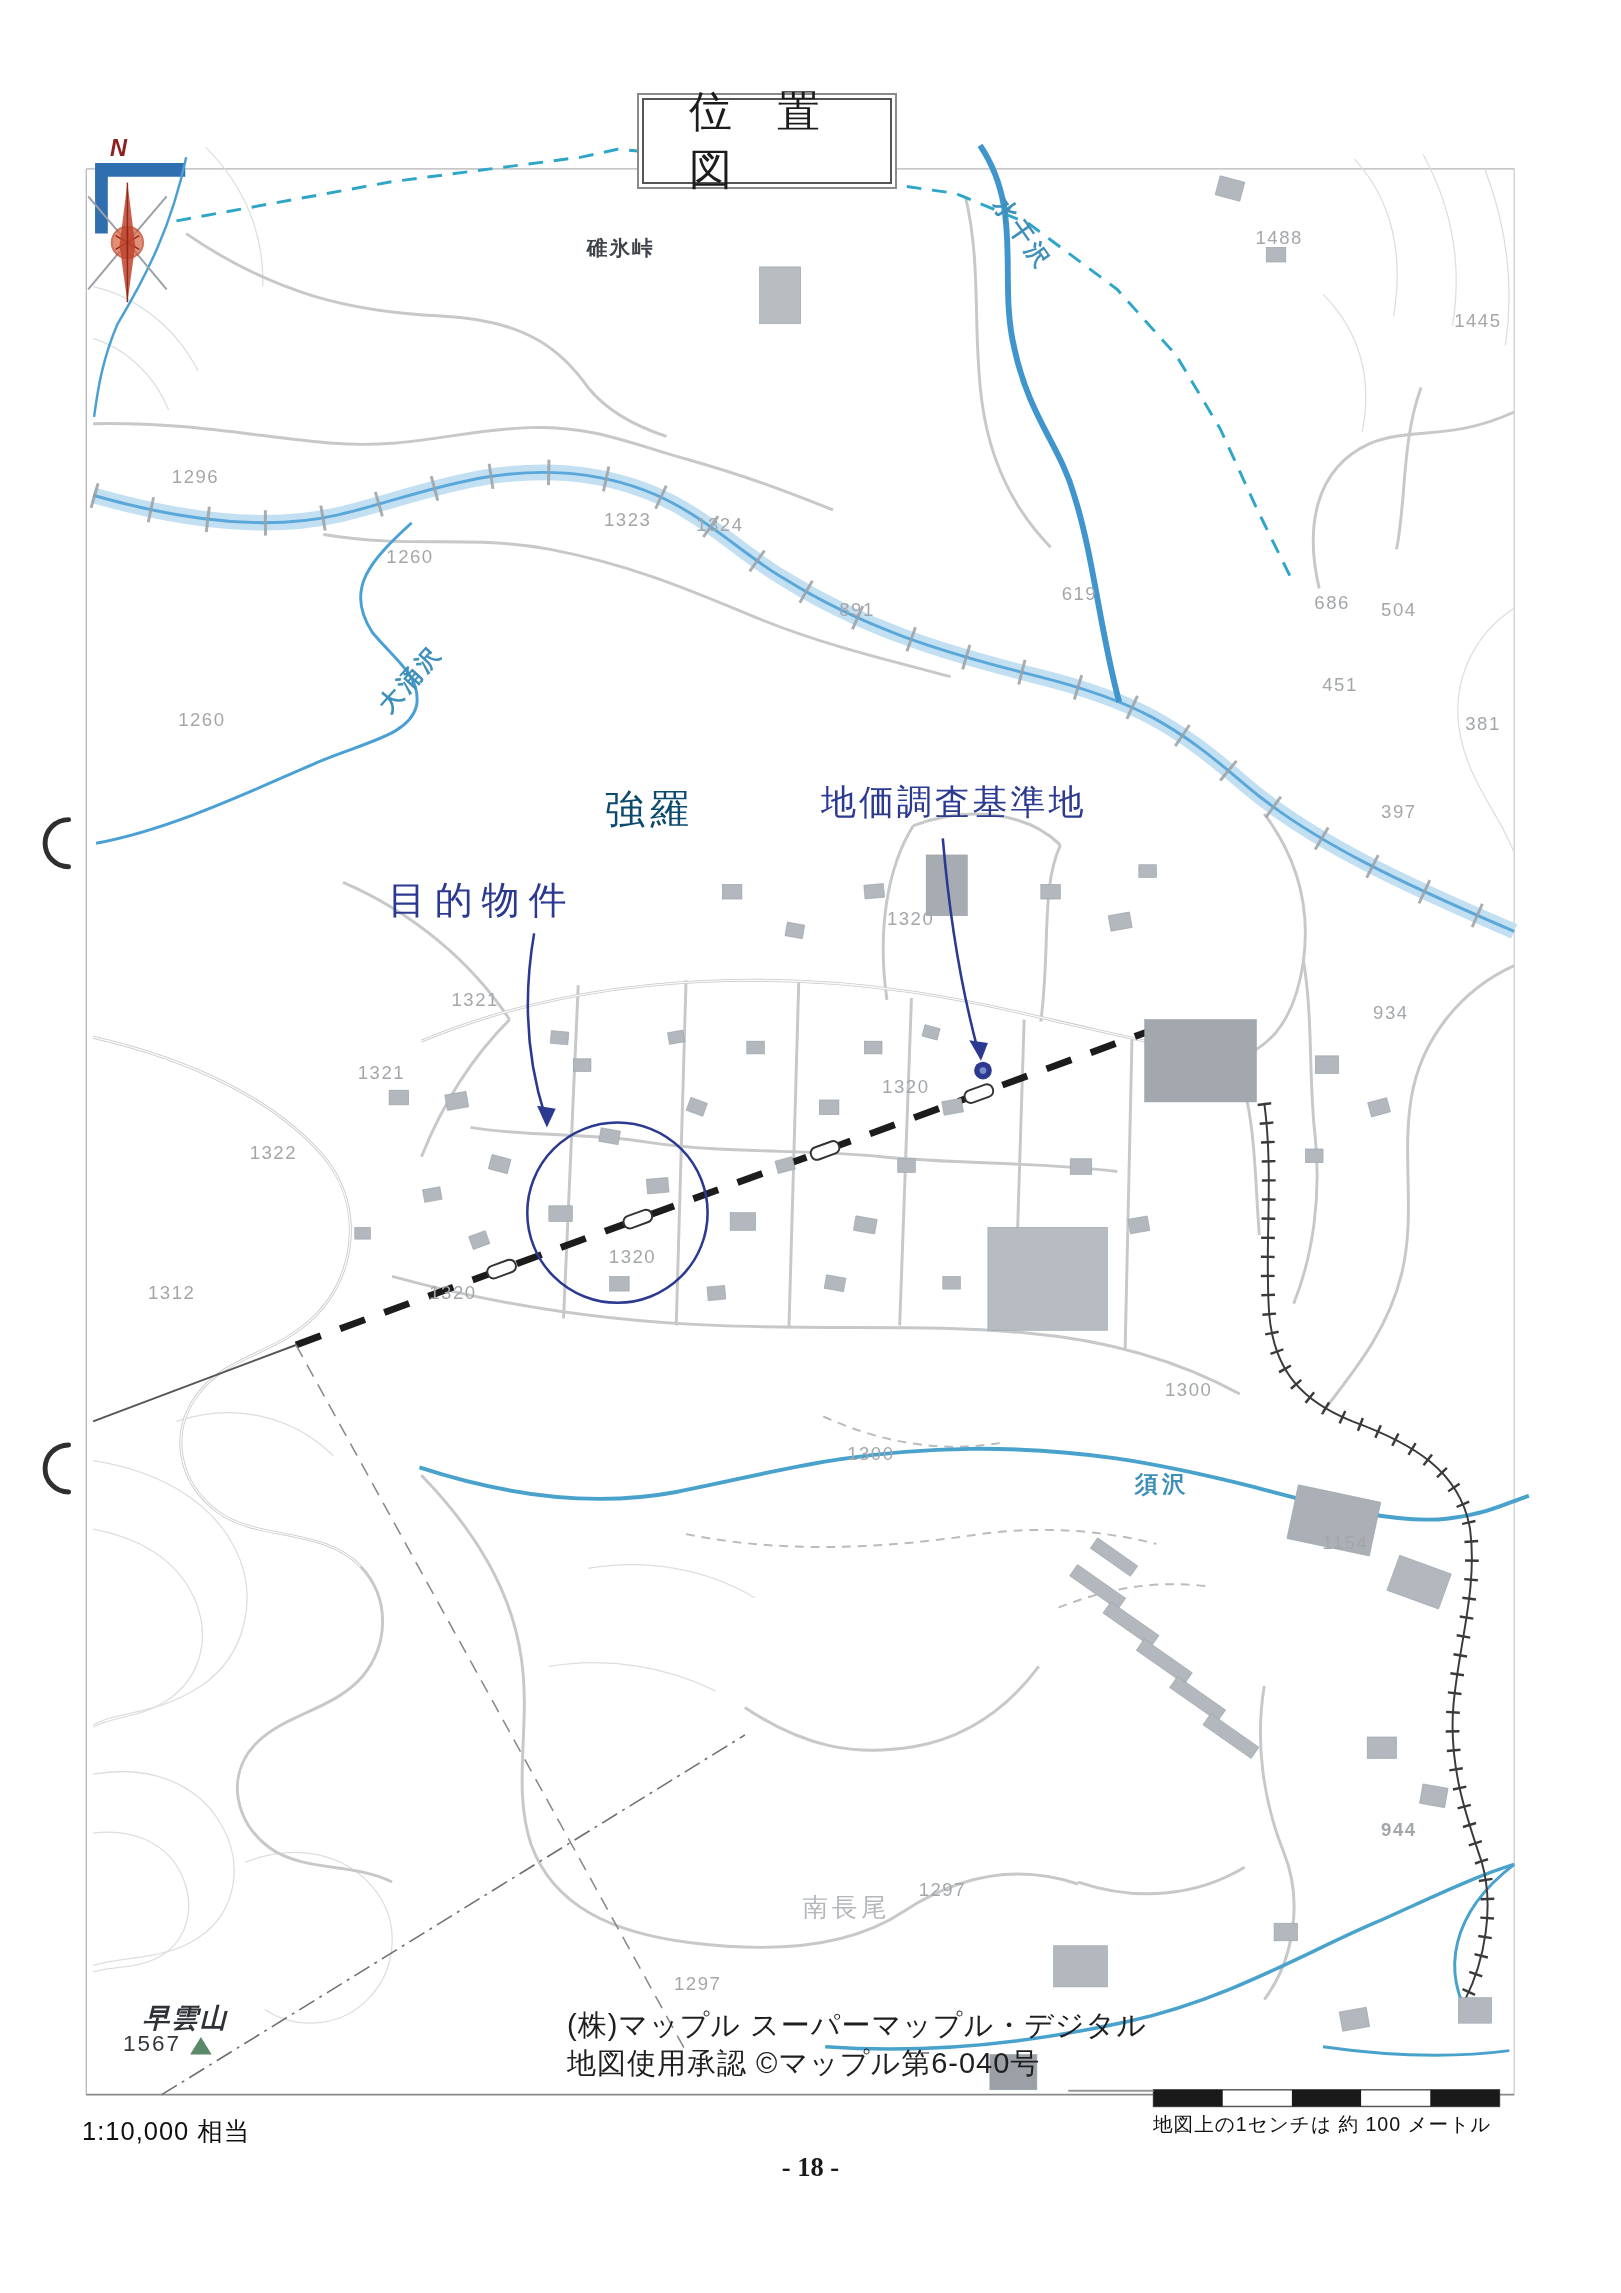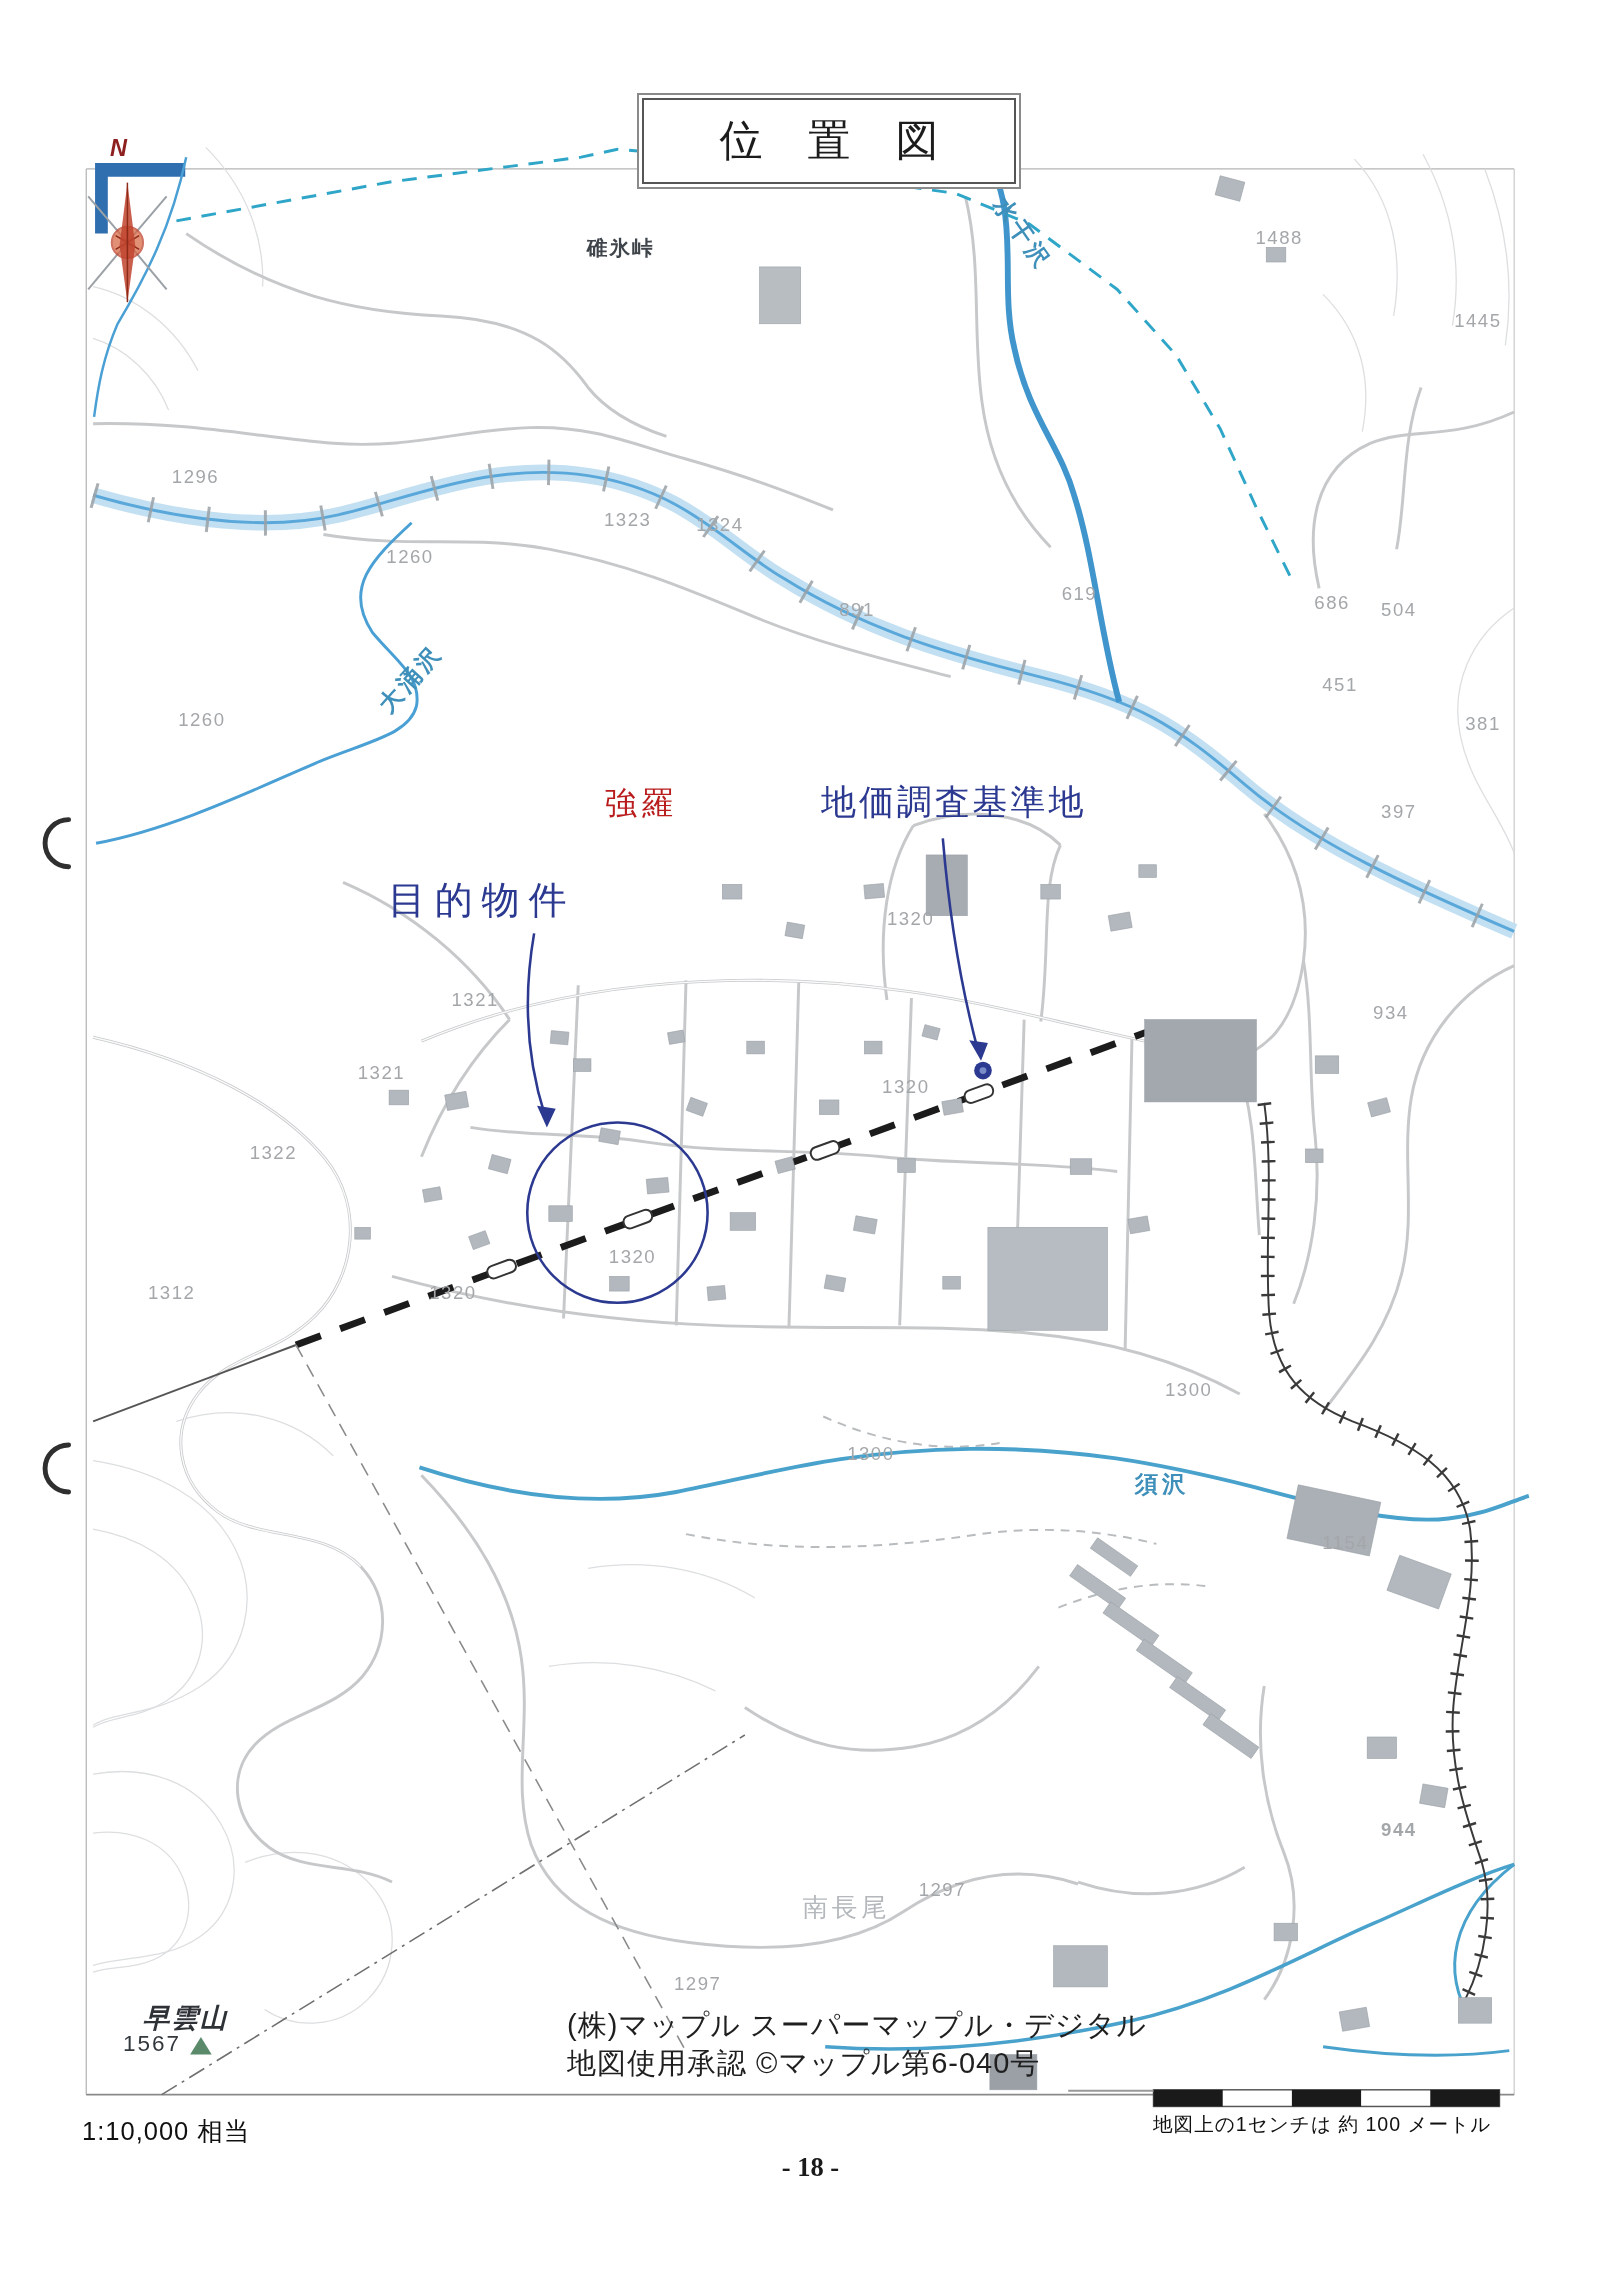--- a/index.html
+++ b/index.html
@@ -3,28 +3,28 @@
 <meta charset="utf-8">
 <style>
   html,body{margin:0;padding:0;background:#e8e8e8;}
   .page{position:relative;width:1621px;height:2294px;background:#ffffff;
         font-family:"Liberation Sans","DejaVu Sans",sans-serif;overflow:hidden;margin:0 auto;}
   svg.map-art{position:absolute;left:0;top:0;width:1621px;height:2294px;}
 
   
   .lbl{position:absolute;white-space:nowrap;transform-origin:left center;}
   .elev{position:absolute;white-space:nowrap;color:#a4a7aa;font-size:18.6px;letter-spacing:1.5px;}
-  .lbl-town{font-size:32px;color:#b91c1c;letter-spacing:4.9px;}
+  .lbl-town{font-size:40px;color:#0c4a6e;letter-spacing:4.9px;}
   .lbl-area{font-size:25.5px;color:#b4b8bc;letter-spacing:3.9px;}
   .lbl-pass{font-size:20.6px;color:#3f444a;font-weight:bold;letter-spacing:2px;}
   .lbl-river{font-size:23.5px;color:#3e8fba;letter-spacing:3.9px;font-weight:bold;}
   .lbl-peak{font-size:26.5px;color:#2e3237;font-weight:bold;font-style:italic;letter-spacing:2px;}
 
   
-  .title-box{position:absolute;left:637px;top:93px;width:384px;height:96px;
+  .title-box{position:absolute;left:637px;top:93px;width:260px;height:96px;
              background:#fff;border:2px solid #8a8a8a;padding:2.9px;box-sizing:border-box;}
   .title-inner{width:100%;height:100%;border:2px solid #555;display:flex;align-items:center;justify-content:center;box-sizing:border-box;}
   .title-text{font-family:"Liberation Serif","DejaVu Serif",serif;font-size:43px;color:#1c1c1c;
               letter-spacing:45px;padding-left:45px;}
 
   .compass-n{position:absolute;left:110px;top:135px;color:#8e1f1f;font-weight:bold;
              font-style:italic;font-size:23.5px;}
 
   .annot{position:absolute;color:#2b3990;font-weight:normal;white-space:nowrap;}
   .annot-target{left:388px;top:875px;font-size:38px;letter-spacing:8.8px;}

